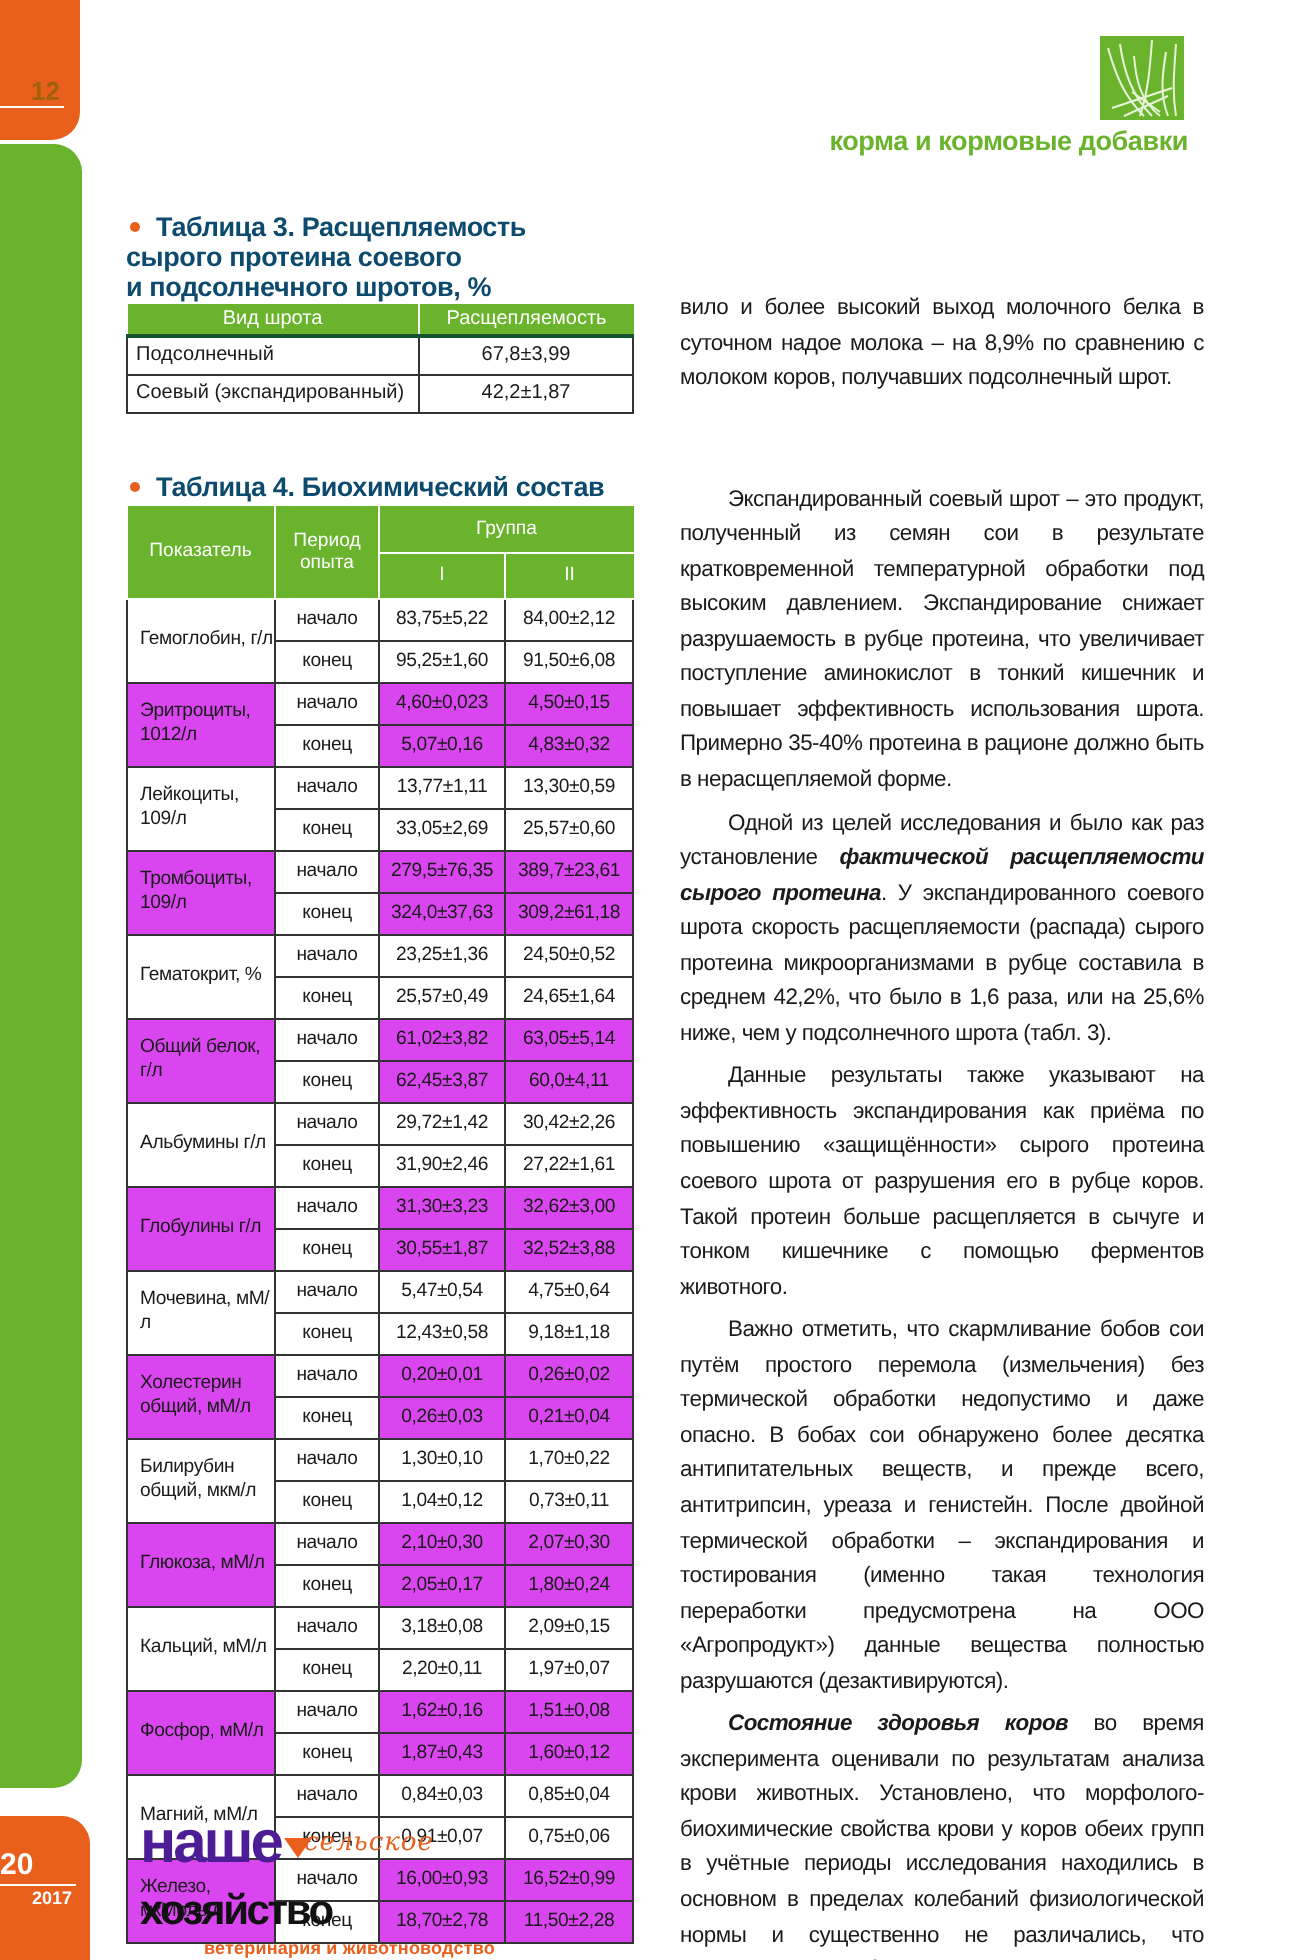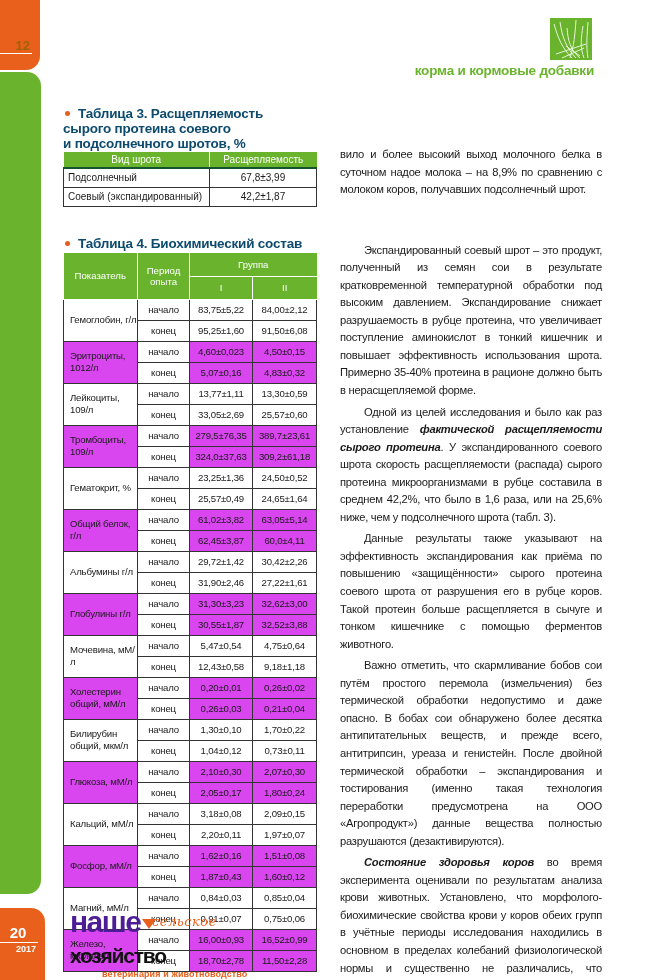--- a/index.html
+++ b/index.html
@@ -5,21 +5,21 @@
   * { box-sizing: border-box; margin: 0; padding: 0; }
   html, body { width: 646px; height: 980px; background: #ffffff; overflow: hidden; }
   body { position: relative; font-family: "DejaVu Sans Condensed", "Liberation Sans", sans-serif; color: #1a1a1a; }
 
   
   .edge-top { position: absolute; left: 0; top: 0; width: 40px; height: 70px; background: #e8601c; border-bottom-right-radius: 14px; }
   .edge-green { position: absolute; left: 0; top: 72px; width: 41px; height: 822px; background: #6ab42d; border-top-right-radius: 14px; border-bottom-right-radius: 14px; }
   .edge-bottom { position: absolute; left: 0; top: 908px; width: 45px; height: 72px; background: #e8601c; border-top-right-radius: 14px; }
   .page-num-top { position: absolute; left: 0; top: 38px; width: 30px; text-align: right; color: #a16207; font-weight: bold; font-size: 13px; font-family: "Liberation Sans", sans-serif; padding-left: 12px; }
   .page-num-top-line { position: absolute; left: 0; top: 53px; width: 32px; height: 1px; background: #fff; }
-  .issue-num { position: absolute; left: 0; top: 924px; width: 36px; text-align: center; color: #fff; font-weight: bold; font-size: 15px; font-family: "Liberation Sans", sans-serif; }
+  .issue-num { position: absolute; left: 0; top: 924px; width: 36px; text-align: left; color: #fff; font-weight: bold; font-size: 15px; font-family: "Liberation Sans", sans-serif; }
   .issue-line { position: absolute; left: 0; top: 942px; width: 38px; height: 1px; background: #fff; }
   .issue-year { position: absolute; left: 0; top: 944px; width: 36px; text-align: right; color: #fff; font-weight: bold; font-size: 9px; font-family: "Liberation Sans", sans-serif; }
 
   
   .header-logo { position: absolute; left: 550px; top: 18px; width: 42px; height: 42px; background: #6ab42d; overflow: hidden; }
   .header-section { position: absolute; right: 52px; top: 63px; color: #6ab42d; font-weight: bold; font-size: 13.5px; font-family: "Liberation Sans", sans-serif; letter-spacing: -0.2px; }
 
   
   .tbl-title { position: absolute; left: 63px; color: #0c4a6e; font-weight: bold; font-size: 13.5px; line-height: 15px; font-family: "Liberation Sans", sans-serif; letter-spacing: -0.2px; }
   .tbl-title .bullet { display: inline-block; width: 5px; height: 5px; border-radius: 50%; background: #e8601c; margin: 0 8px 2px 2px; vertical-align: middle; }

